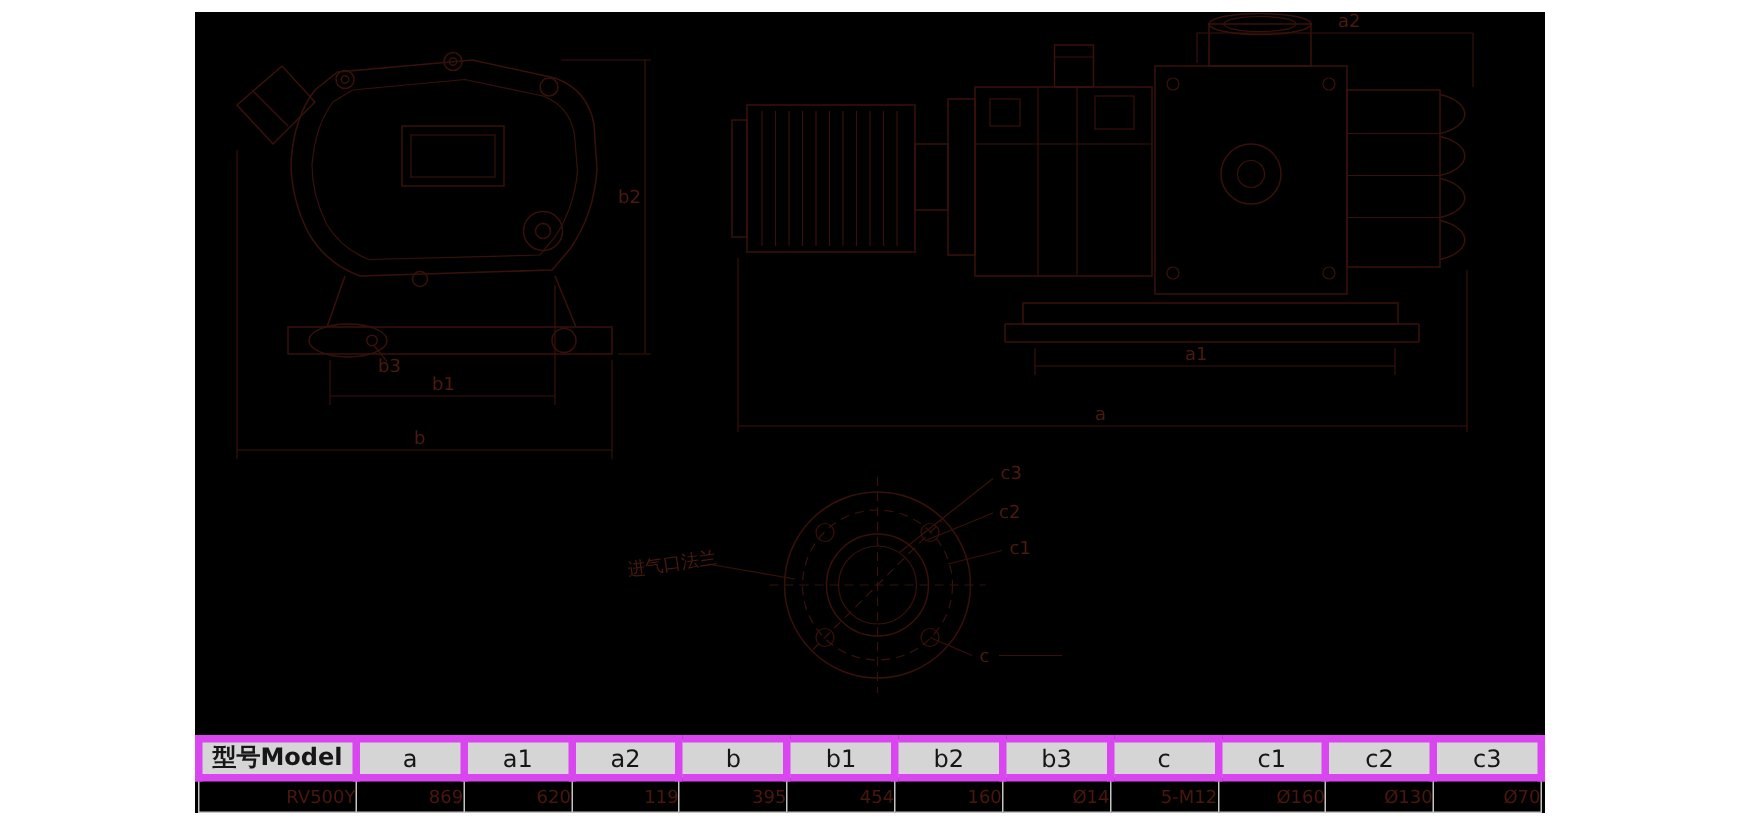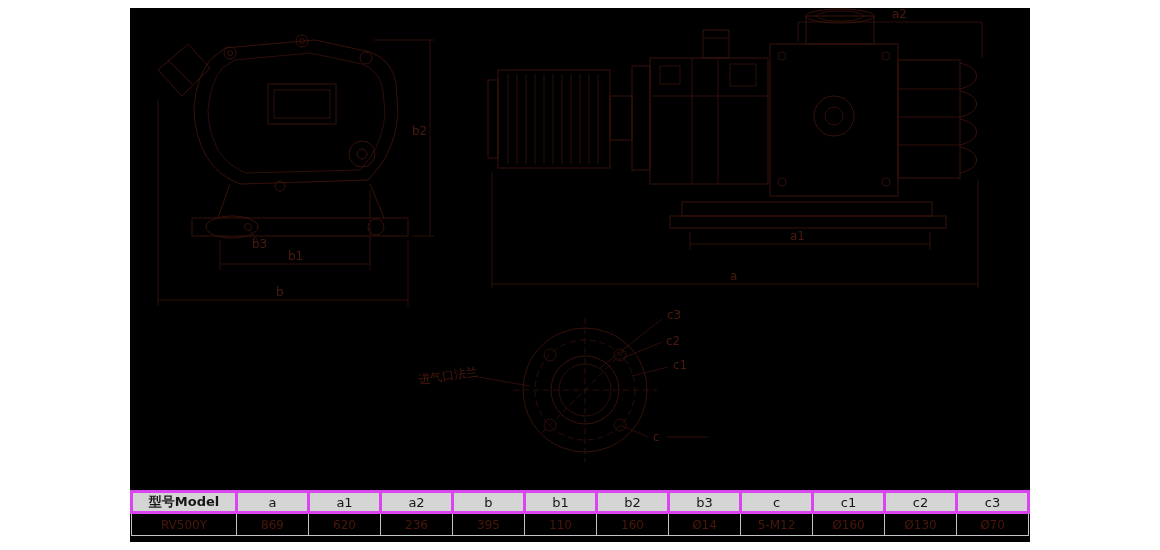--- a/index.html
+++ b/index.html
@@ -8,24 +8,24 @@
   .page { position:relative; width:1160px; height:550px; background:var(--background,#fff); overflow:hidden; }
   .frame { position:absolute; left:130px; top:8px; width:900px; height:534px; background:var(--canvas,#000); }
   svg.drawing { display:block; width:900px; height:482px; }
   .ln { fill:none; stroke:var(--line,#38120a); stroke-width:1; }
   .ln2 { fill:none; stroke:var(--line,#38120a); stroke-width:0.8; }
   .dash { stroke-dasharray:6 4; }
   .labels text { fill:var(--label,#4b1a0f); font-size:12px; font-family:"DejaVu Sans",sans-serif; }
   .labels text.note { font-size:12px; }
   table.dim-table { width:900px; border-collapse:collapse; table-layout:fixed; }
   .dim-table th { background:var(--table-header-bg,#d5d5d5); color:var(--table-header-text,#161616);
-    font-size:13px; font-weight:normal; height:14px; border:3px solid #d946ef; text-align:center; }
+    font-size:16px; font-weight:normal; height:14px; border:5px solid #d946ef; text-align:center; }
   .dim-table th.model { font-weight:bold; }
   .dim-table td { background:#000; color:var(--table-value-text,#4a170c); font-size:12px;
-    height:23px; border:1px solid var(--table-grid,#c4c4c4); text-align:center; }
+    height:23px; border:1px solid var(--table-grid,#c4c4c4); text-align:right; }
   col.model { width:105px; }
 </style>
 </head>
 <body>
 
 <div class="page">
   <div class="frame">
 
     <svg class="drawing" viewBox="0 0 900 482">
 
@@ -190,23 +190,23 @@
           <th>c1</th>
           <th>c2</th>
           <th>c3</th>
         </tr>
       </thead>
       <tbody>
         <tr>
           <td>RV500Y</td>
           <td>869</td>
           <td>620</td>
-          <td>236</td>
+          <td>119</td>
           <td>395</td>
-          <td>110</td>
+          <td>454</td>
           <td>160</td>
           <td>Ø14</td>
           <td>5-M12</td>
           <td>Ø160</td>
           <td>Ø130</td>
           <td>Ø70</td>
         </tr>
       </tbody>
     </table>
 

